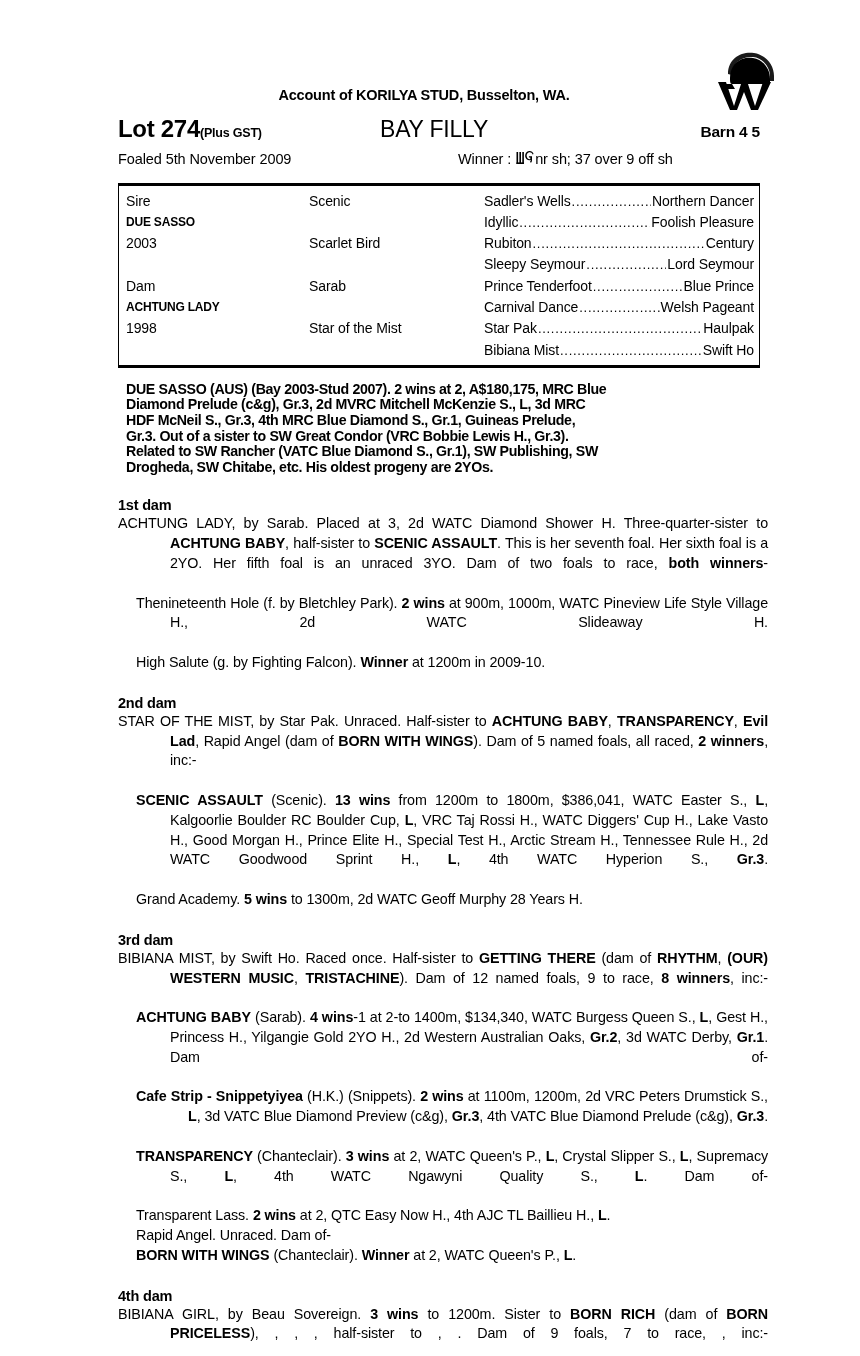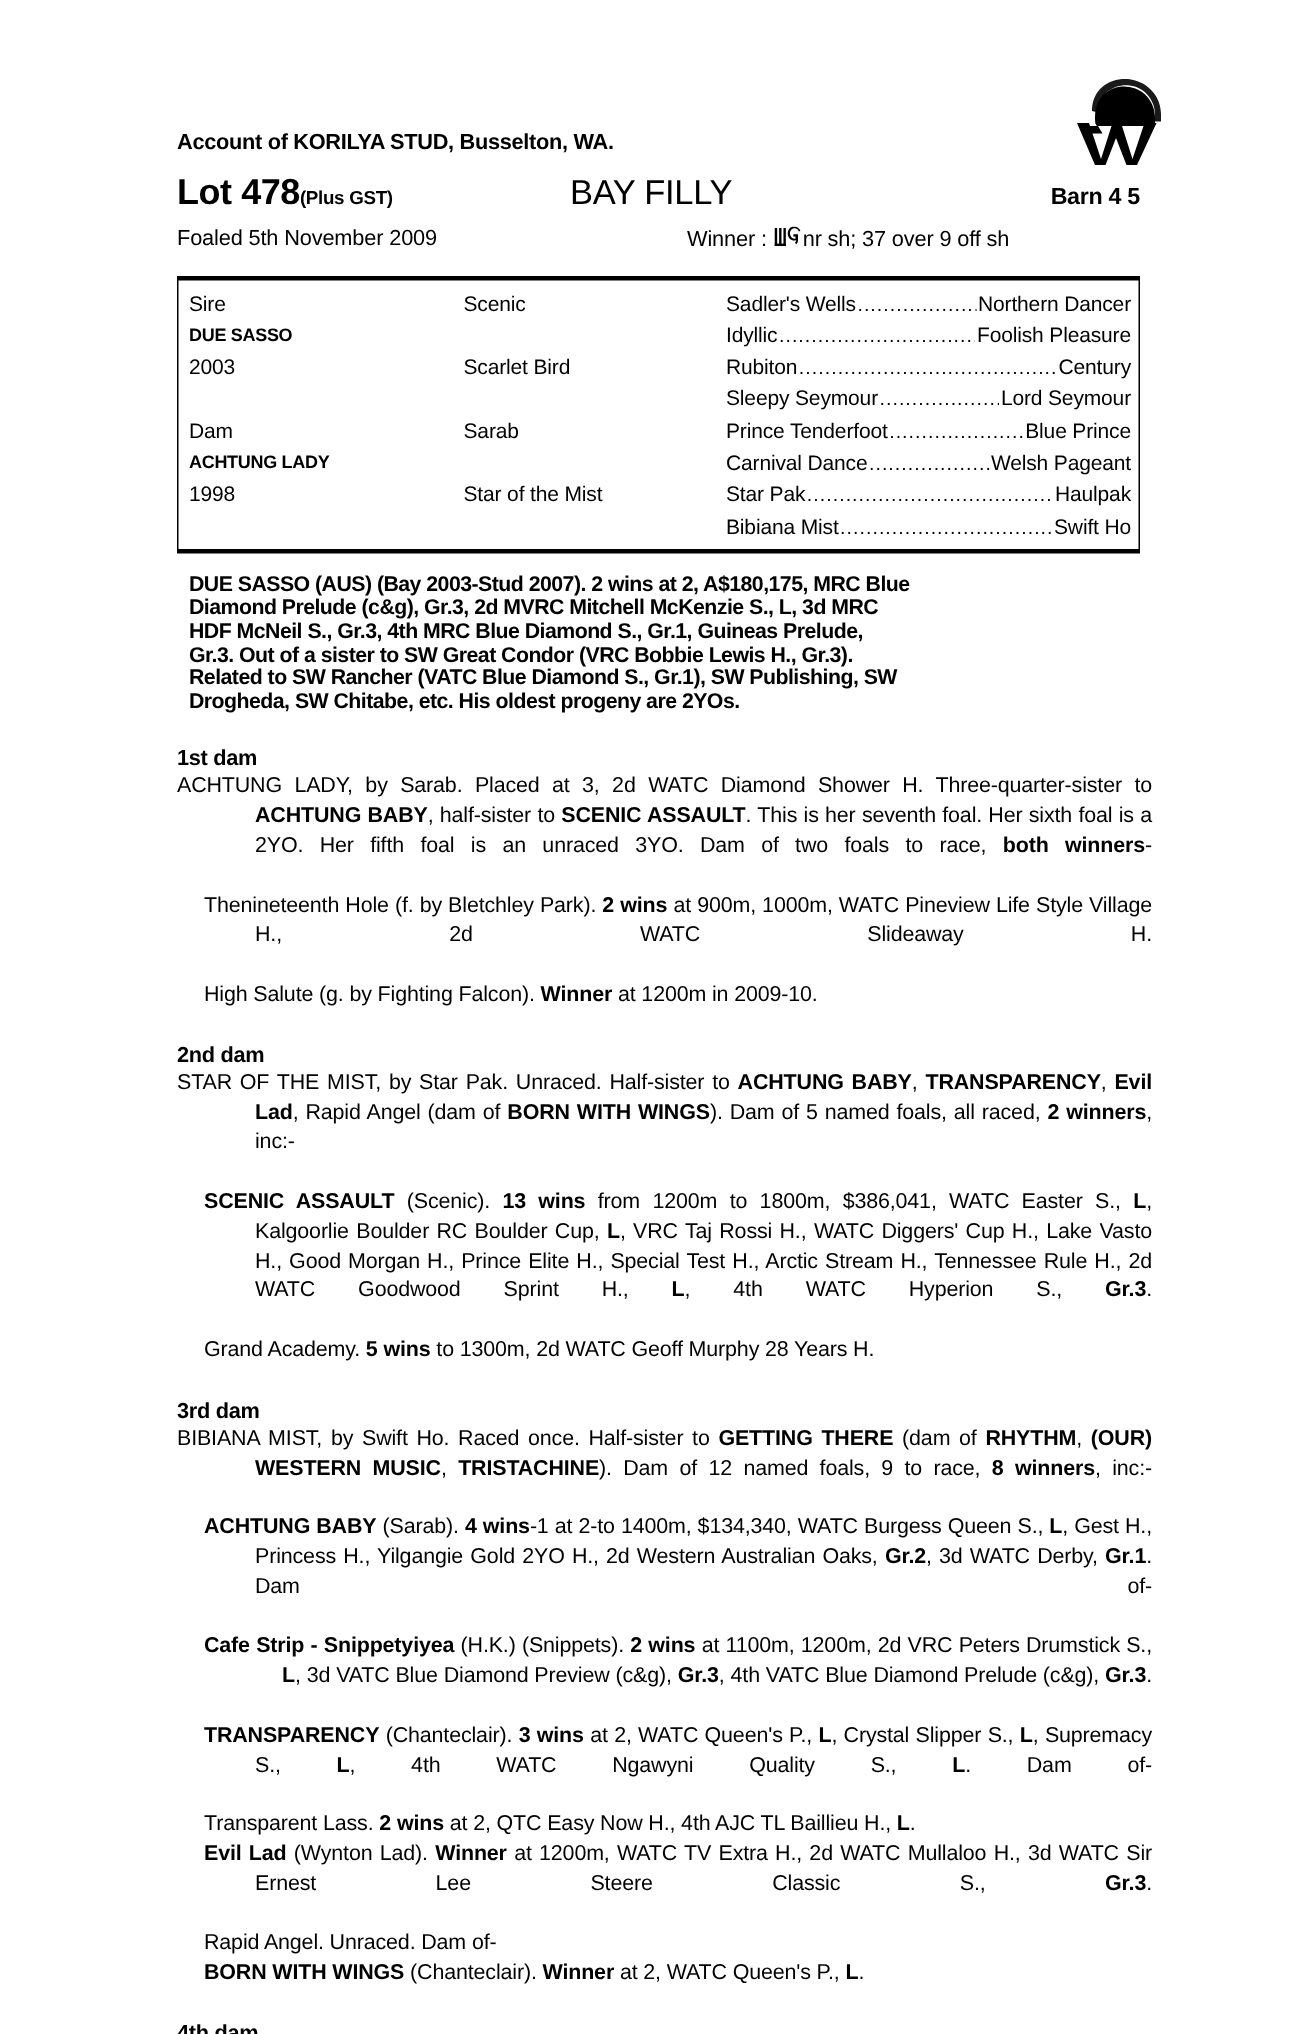--- a/index.html
+++ b/index.html
@@ -22,20 +22,21 @@
     padding: 0;
     overflow: hidden;
   }
 
   
   .header {
     position: relative;
     padding: 0 100px 0 118px;
   }
   .account-line {
+    text-align: center;
     font-weight: bold;
     font-size: 14.5px;
     letter-spacing: -0.2px;
     padding-top: 88px;
     padding-right: 30px;
     line-height: 1;
   }
   .title-row {
     display: flex;
     align-items: baseline;
@@ -196,21 +197,21 @@
         <path d="M24 36 L14 36 L14 41 L27 41 Z" fill="#000000"></path>
         <path d="M10 34 L18 34 L26 58 L33 36 L40 36 L47 58 L55 34 L63 34 L50 62 L43 62 L36 44 L29 62 L22 62 Z" fill="#000000"></path>
         <path d="M33 33 L40 33 L36.5 44 Z" fill="#000000"></path>
       </svg>
     </div>
 
     <div class="account-line">Account of KORILYA STUD, Busselton, WA.</div>
 
     <div class="title-row">
       <div class="lot-group">
-        <span class="lot-number">Lot 478</span><span class="plus-gst">(Plus GST)</span>
+        <span class="lot-number">Lot 274</span><span class="plus-gst">(Plus GST)</span>
       </div>
       <div class="colour-sex">BAY FILLY</div>
       <div class="barn">Barn 4 5</div>
     </div>
 
     <div class="foaled-row">
       <div class="foaled">Foaled 5th November 2009</div>
       <div class="branded">
         <span>Winner :</span>
         <span class="brand-glyph">
@@ -309,21 +310,20 @@
         <div class="entry lvl1 just"><b>SCENIC ASSAULT</b> (Scenic). <b>13 wins</b> from 1200m to 1800m, $386,041, WATC Easter S., <b>L</b>, Kalgoorlie Boulder RC Boulder Cup, <b>L</b>, VRC Taj Rossi H., WATC Diggers' Cup H., Lake Vasto H., Good Morgan H., Prince Elite H., Special Test H., Arctic Stream H., Tennessee Rule H., 2d WATC Goodwood Sprint H., <b>L</b>, 4th WATC Hyperion S., <b>Gr.3</b>.</div>
         <div class="entry lvl1 nojust">Grand Academy. <b>5 wins</b> to 1300m, 2d WATC Geoff Murphy 28 Years H.</div>
       </div>
       <div class="dam-section">
         <div class="dam-heading">3rd dam</div>
         <div class="entry hang0 just">BIBIANA MIST, by Swift Ho. Raced once. Half-sister to <b>GETTING THERE</b> (dam of <b>RHYTHM</b>, <b>(OUR) WESTERN MUSIC</b>, <b>TRISTACHINE</b>). Dam of 12 named foals, 9 to race, <b>8 winners</b>, inc:-</div>
         <div class="entry lvl1 just"><b>ACHTUNG BABY</b> (Sarab). <b>4 wins</b>-1 at 2-to 1400m, $134,340, WATC Burgess Queen S., <b>L</b>, Gest H., Princess H., Yilgangie Gold 2YO H., 2d Western Australian Oaks, <b>Gr.2</b>, 3d WATC Derby, <b>Gr.1</b>. Dam of-</div>
         <div class="entry lvl2 just"><b>Cafe Strip - Snippetyiyea</b> (H.K.) (Snippets). <b>2 wins</b> at 1100m, 1200m, 2d VRC Peters Drumstick S., <b>L</b>, 3d VATC Blue Diamond Preview (c&amp;g), <b>Gr.3</b>, 4th VATC Blue Diamond Prelude (c&amp;g), <b>Gr.3</b>.</div>
         <div class="entry lvl1 just"><b>TRANSPARENCY</b> (Chanteclair). <b>3 wins</b> at 2, WATC Queen's P., <b>L</b>, Crystal Slipper S., <b>L</b>, Supremacy S., <b>L</b>, 4th WATC Ngawyni Quality S., <b>L</b>. Dam of-</div>
         <div class="entry lvl2 nojust">Transparent Lass. <b>2 wins</b> at 2, QTC Easy Now H., 4th AJC TL Baillieu H., <b>L</b>.</div>
-        <div class="entry lvl1 just"><b>Evil Lad</b> (Wynton Lad). <b>Winner</b> at 1200m, WATC TV Extra H., 2d WATC Mullaloo H., 3d WATC Sir Ernest Lee Steere Classic S., <b>Gr.3</b>.</div>
         <div class="entry lvl1 nojust">Rapid Angel. Unraced. Dam of-</div>
         <div class="entry lvl2 nojust"><b>BORN WITH WINGS</b> (Chanteclair). <b>Winner</b> at 2, WATC Queen's P., <b>L</b>.</div>
       </div>
       <div class="dam-section">
         <div class="dam-heading">4th dam</div>
         <div class="entry hang0 just">BIBIANA GIRL, by Beau Sovereign. <b>3 wins</b> to 1200m. Sister to <b>BORN RICH</b> (dam of <b>BORN PRICELESS</b>), , , , half-sister to , . Dam of 9 foals, 7 to race, , inc:-</div>
       </div>
     </div>
 
 </div>

